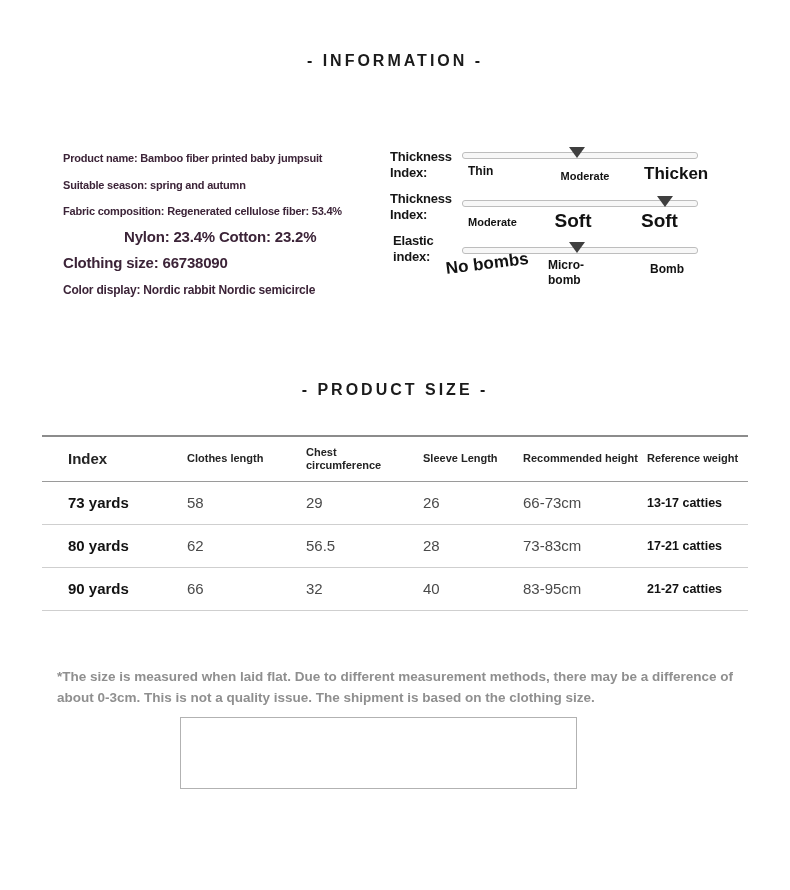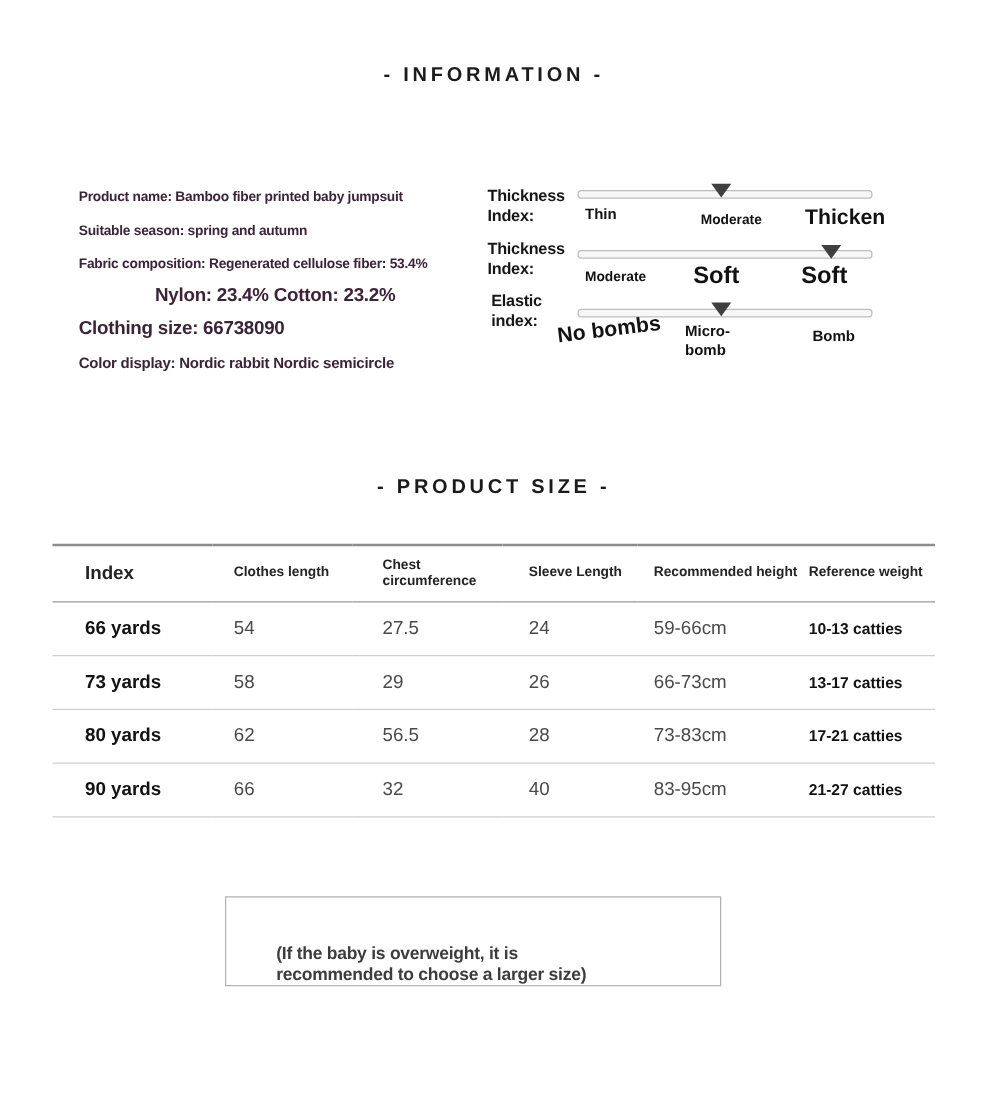--- a/index.html
+++ b/index.html
@@ -161,28 +161,20 @@
         <th class="c1 size-h">Index</th>
         <th class="c2">Clothes length</th>
         <th class="c3">Chest circumference</th>
         <th class="c4">Sleeve Length</th>
         <th class="c5">Recommended height</th>
         <th class="c6">Reference weight</th>
       </tr>
     </thead>
     <tbody>
       <tr>
-        <td class="c1 size-c">66 yards</td>
-        <td class="c2 num-c">54</td>
-        <td class="c3 num-c">27.5</td>
-        <td class="c4 num-c">24</td>
-        <td class="c5 num-c">59-66cm</td>
-        <td class="c6 weight-c">10-13 catties</td>
-      </tr>
-      <tr>
         <td class="c1 size-c">73 yards</td>
         <td class="c2 num-c">58</td>
         <td class="c3 num-c">29</td>
         <td class="c4 num-c">26</td>
         <td class="c5 num-c">66-73cm</td>
         <td class="c6 weight-c">13-17 catties</td>
       </tr>
       <tr>
         <td class="c1 size-c">80 yards</td>
         <td class="c2 num-c">62</td>
@@ -195,18 +187,18 @@
         <td class="c1 size-c">90 yards</td>
         <td class="c2 num-c">66</td>
         <td class="c3 num-c">32</td>
         <td class="c4 num-c">40</td>
         <td class="c5 num-c">83-95cm</td>
         <td class="c6 weight-c">21-27 catties</td>
       </tr>
     </tbody>
   </table>
 
+  <div class="footnote">*The size is measured when laid flat. Due to different measurement methods, there may be a difference of about 0-3cm. This is not a quality issue. The shipment is based on the clothing size.</div>
 
   <div class="model-box">
-    <div class="model-sub">(If the baby is overweight, it is recommended to choose a larger size)</div>
   </div>
 
 </div>
 
 </body></html>

